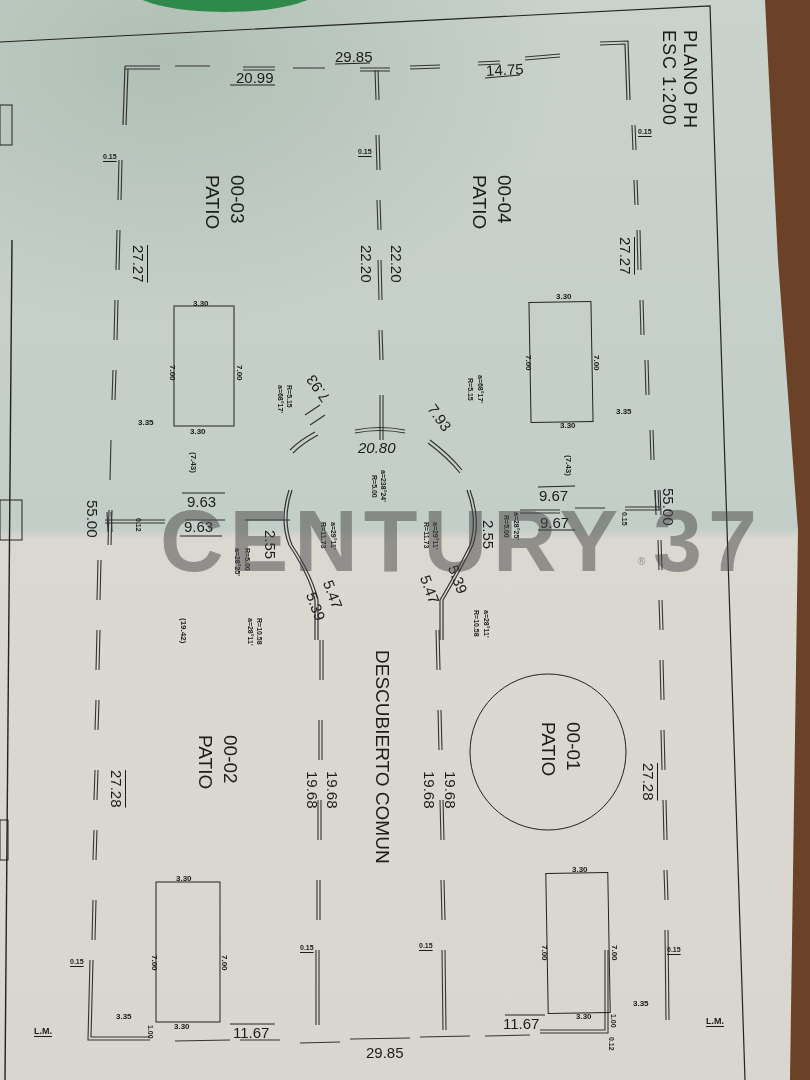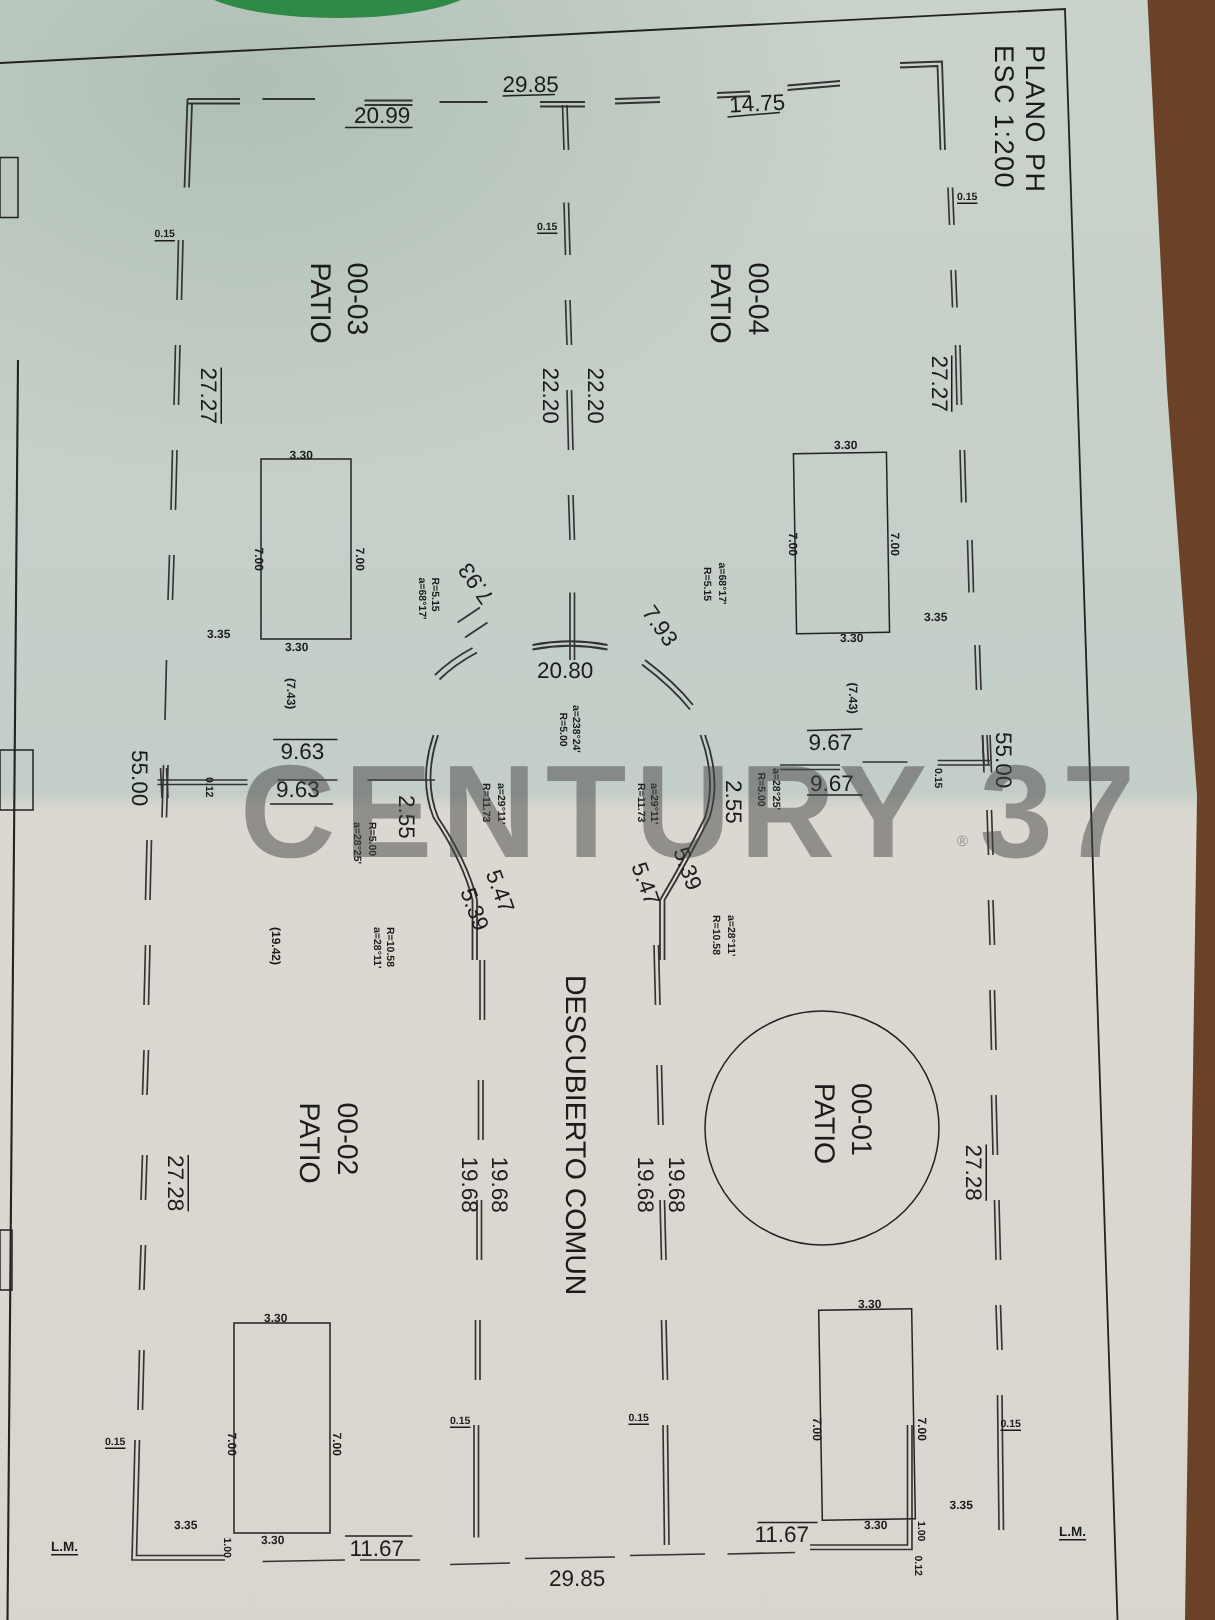--- a/index.html
+++ b/index.html
@@ -130,21 +130,21 @@
   <div class="txt lbl-big rot90" style="left:215px;top:735px;">PATIO</div>
   <div class="txt lbl-big rot90" style="left:247px;top:175px;">00-03</div>
   <div class="txt lbl-big rot90" style="left:222px;top:175px;">PATIO</div>
   <div class="txt lbl-big rot90" style="left:514px;top:175px;">00-04</div>
   <div class="txt lbl-big rot90" style="left:489px;top:175px;">PATIO</div>
   <div class="txt lbl-big rot90" style="left:392px;top:650px;">DESCUBIERTO COMUN</div>
 
   <div class="txt dim-md" style="left:335px;top:49px;">29.85</div>
   <div class="txt dim-md" style="left:486px;top:62px;transform:rotate(-3deg);">14.75</div>
   <div class="txt dim-md" style="left:236px;top:70px;">20.99</div>
-  <div class="txt dim-md" style="left:358px;top:440px;">20.80</div>
+  <div class="txt dim-md" style="left:358px;top:440px;font-style:italic;">20.80</div>
   <div class="txt dim-md" style="left:539px;top:488px;">9.67</div>
   <div class="txt dim-md" style="left:540px;top:515px;">9.67</div>
   <div class="txt dim-md" style="left:187px;top:494px;">9.63</div>
   <div class="txt dim-md" style="left:184px;top:519px;">9.63</div>
   <div class="txt dim-md" style="left:503px;top:1016px;">11.67</div>
   <div class="txt dim-md" style="left:233px;top:1025px;">11.67</div>
   <div class="txt dim-md" style="left:366px;top:1045px;">29.85</div>
 
   <div class="txt dim-md rot90" style="left:676px;top:488px;">55.00</div>
   <div class="txt dim-md rot90" style="left:100px;top:500px;">55.00</div>

